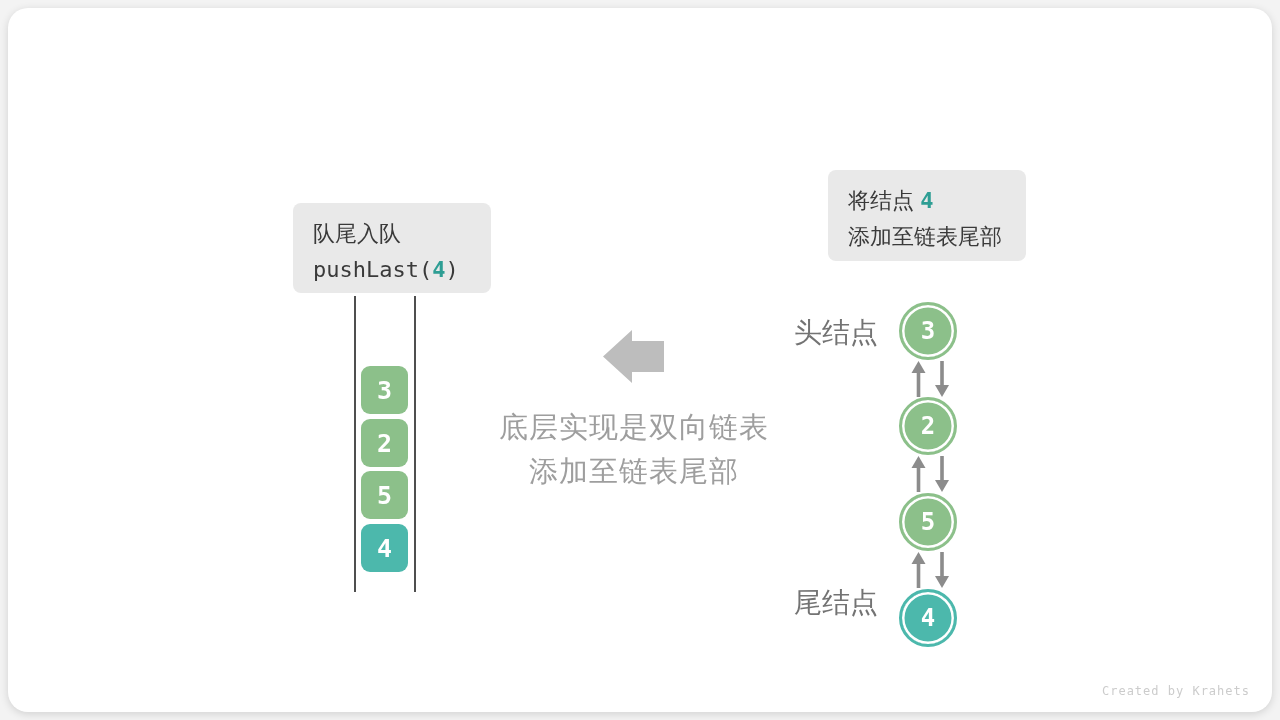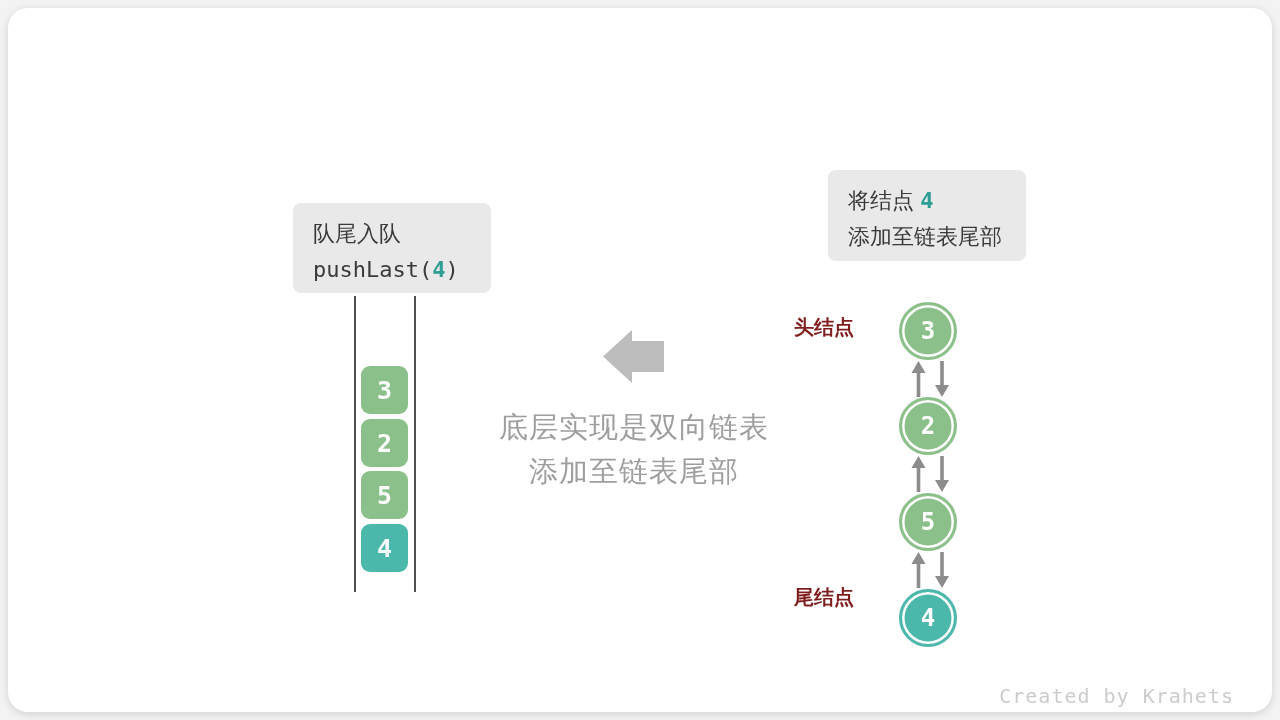--- a/index.html
+++ b/index.html
@@ -78,23 +78,23 @@
     font-weight: normal;
     font-size: 29px;
     line-height: 44px;
     letter-spacing: 1px;
   }
 
   
   .node-label {
     position: absolute;
     left: 786px; width: 84px;
-    font-size: 20px;
-    font-weight: bold;
-    color: #7f1d1d;
+    font-size: 28px;
+    font-weight: normal;
+    color: #737373;
     white-space: nowrap;
   }
   .label-head { top: 306px; }
   .label-tail { top: 576px; }
   .node {
     position: absolute;
     left: 891px; width: 58px; height: 58px;
     border-radius: 50%;
     border: 3px solid;
     background-clip: padding-box;
@@ -112,24 +112,24 @@
   .node-2 { top: 485px; }
   .node-3 { top: 581px; }
   .link-arrows { position: absolute; left: 898px; width: 44px; height: 36px; }
   .gap-0 { top: 353px; }
   .gap-1 { top: 448px; }
   .gap-2 { top: 544px; }
 
   
   .watermark {
     position: absolute;
-    right: 38px; top: 676px;
+    right: 22px; top: 676px;
     color: var(--watermark_gray);
     font-family: "DejaVu Sans Mono", "Liberation Mono", monospace;
-    font-size: 20px;
+    font-size: 12px;
     letter-spacing: 1px;
   }
 </style>
 </head>
 <body>
 
 <div class="card">
 
   <div class="caption-box caption-left">
     <div>队尾入队</div>

